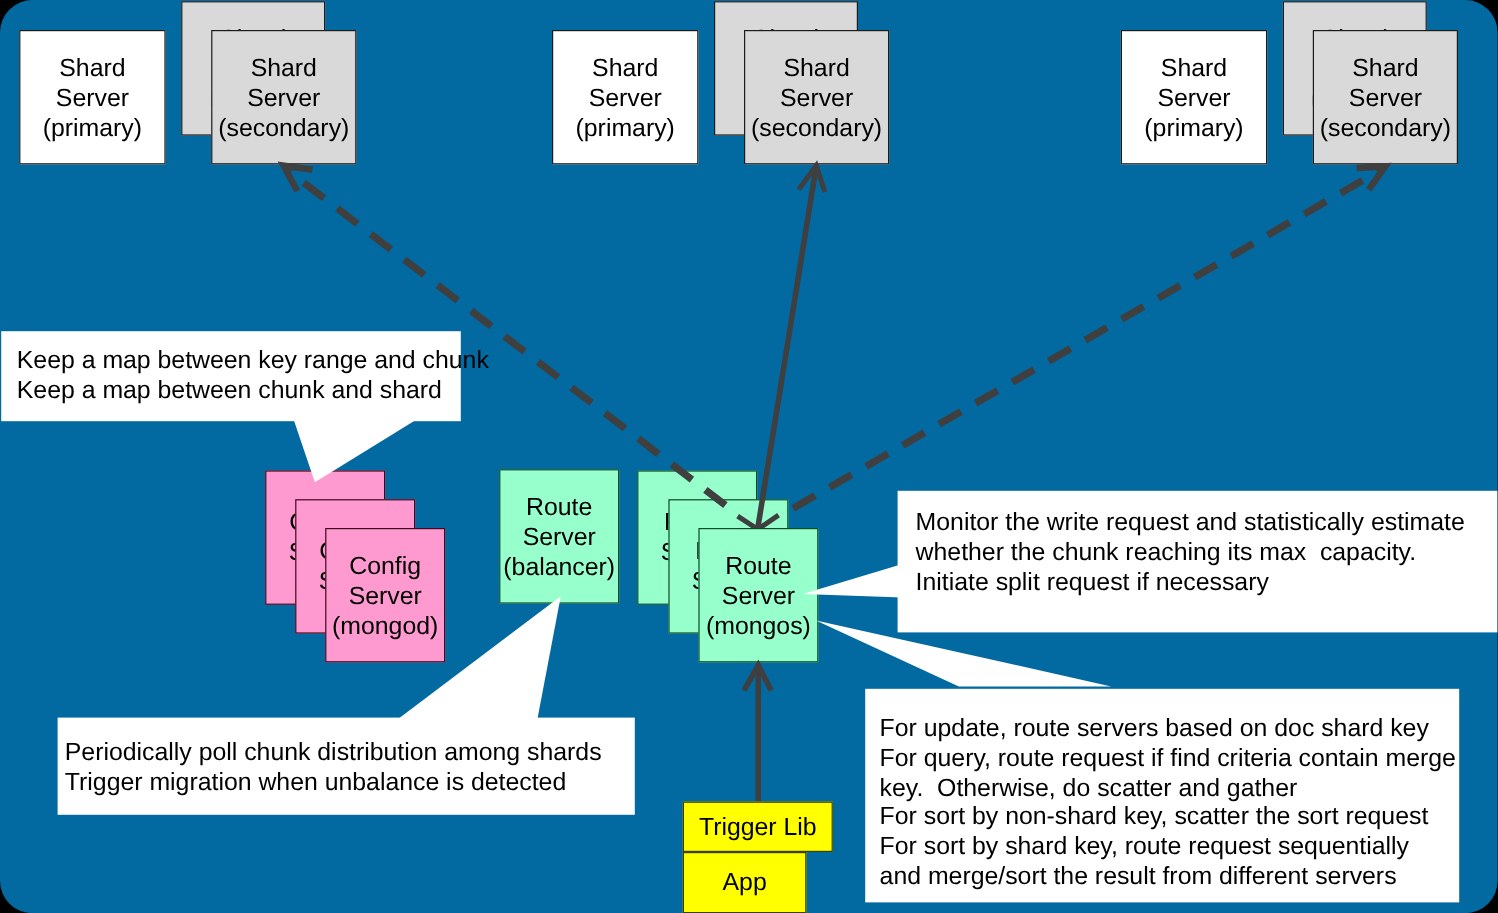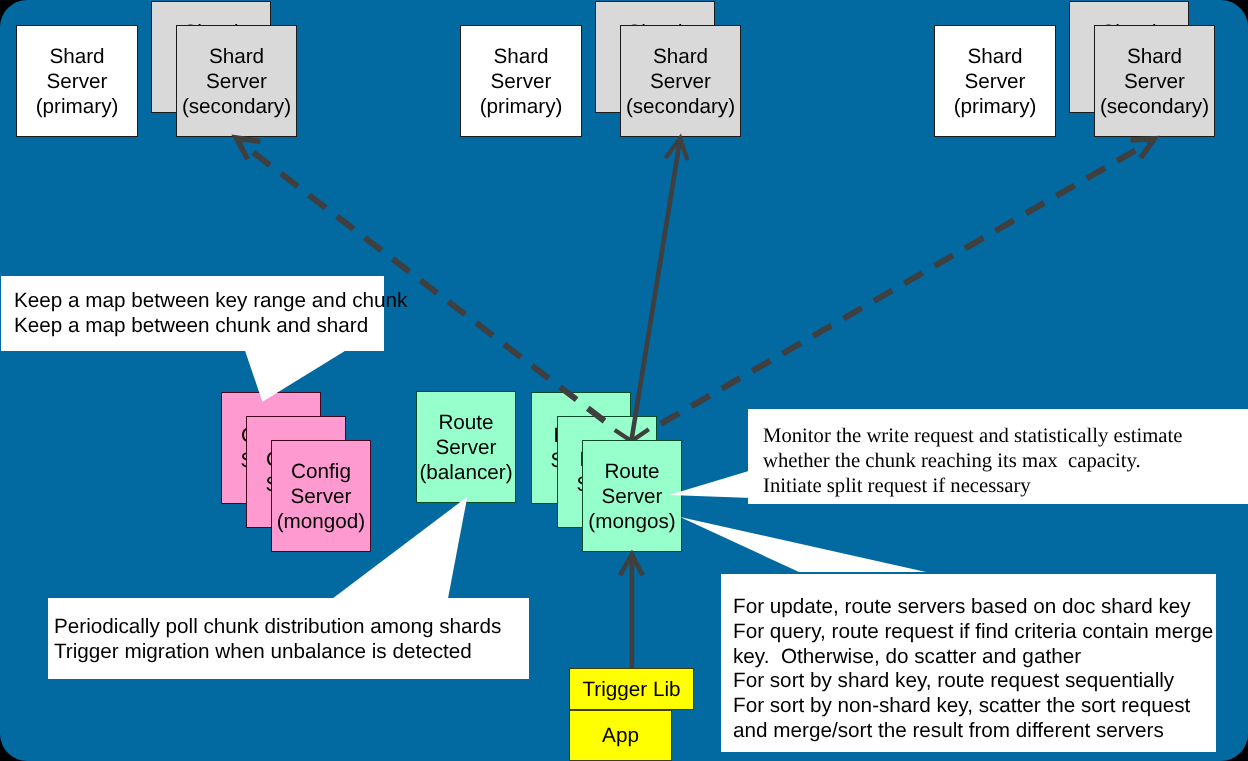--- a/index.html
+++ b/index.html
@@ -152,28 +152,28 @@
   <div class="callout" style="left:1px;top:276px;width:383px;height:75px;padding:13px 0 0 13px;">
     <span>Keep a map between key range and chunk</span>
     <span>Keep a map between chunk and shard</span>
   </div>
 
   <div class="callout" style="left:48px;top:598px;width:481px;height:81px;padding:17px 0 0 6px;">
     <span>Periodically poll chunk distribution among shards</span>
     <span>Trigger migration when unbalance is detected</span>
   </div>
 
-  <div class="callout" style="left:748px;top:409px;width:500px;height:95px;padding:15px 15px 0 15px;font-family:Liberation Serif, serif;">
+  <div class="callout" style="left:748px;top:409px;width:500px;height:118px;padding:15px 15px 0 15px;">
     <span>Monitor the write request and statistically estimate</span>
     <span>whether the chunk reaching its max  capacity.</span>
     <span>Initiate split request if necessary</span>
   </div>
 
   <div class="callout" style="left:721px;top:574px;width:495px;height:178px;padding:21px 0 0 12px;">
     <span>For update, route servers based on doc shard key</span>
     <span>For query, route request if find criteria contain merge</span>
     <span>key.  Otherwise, do scatter and gather</span>
+    <span>For sort by non-shard key, scatter the sort request</span>
     <span>For sort by shard key, route request sequentially</span>
-    <span>For sort by non-shard key, scatter the sort request</span>
     <span>and merge/sort the result from different servers</span>
   </div>
 
 </div>
 
 </body></html>

